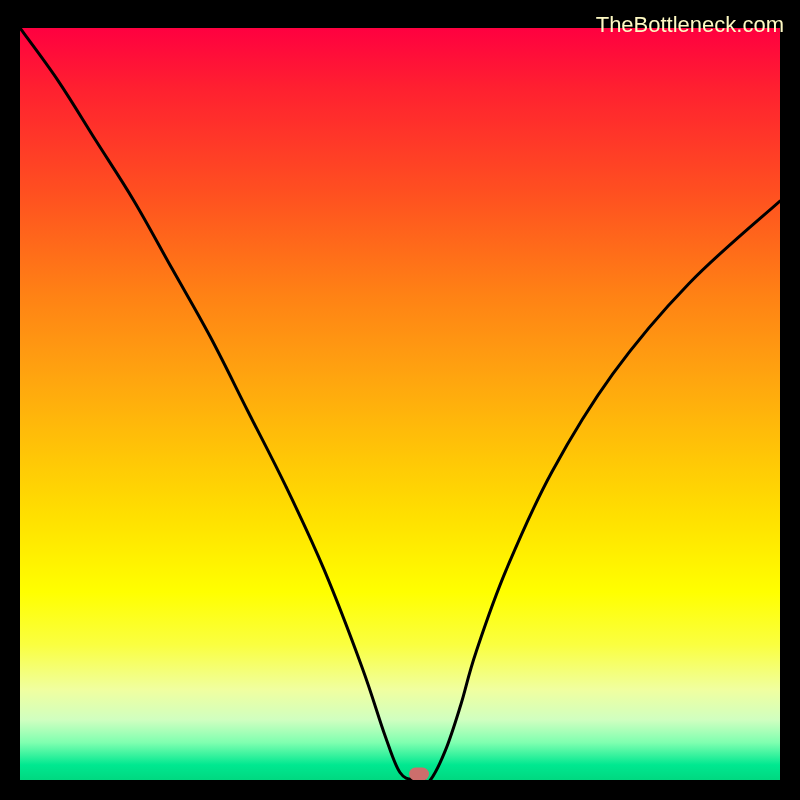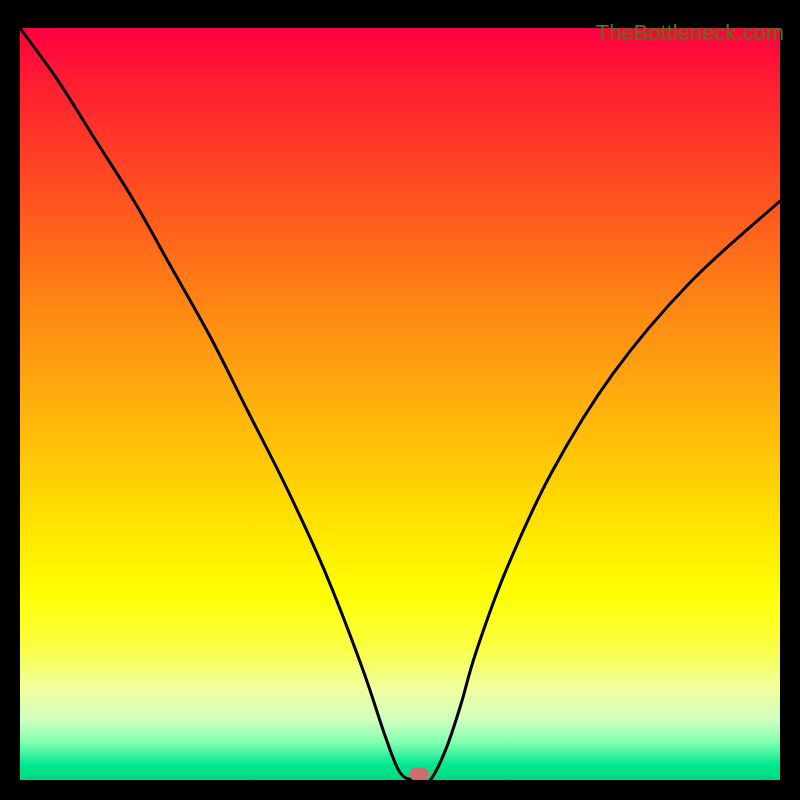--- a/index.html
+++ b/index.html
@@ -6,23 +6,23 @@
   body {
     width: 800px;
     height: 800px;
     background: #000;
     position: relative;
     font-family: Arial, Helvetica, sans-serif;
     overflow: hidden;
   }
   .attribution {
     position: absolute;
-    top: 20px;
+    top: 12px;
     right: 16px;
-    color: #4d7c0f;
+    color: #fef9c3;
     font-size: 22px;
     font-weight: 400;
     z-index: 10;
   }
   .plot-area {
     position: absolute;
     left: 20px;
     top: 28px;
     width: 760px;
     height: 752px;

